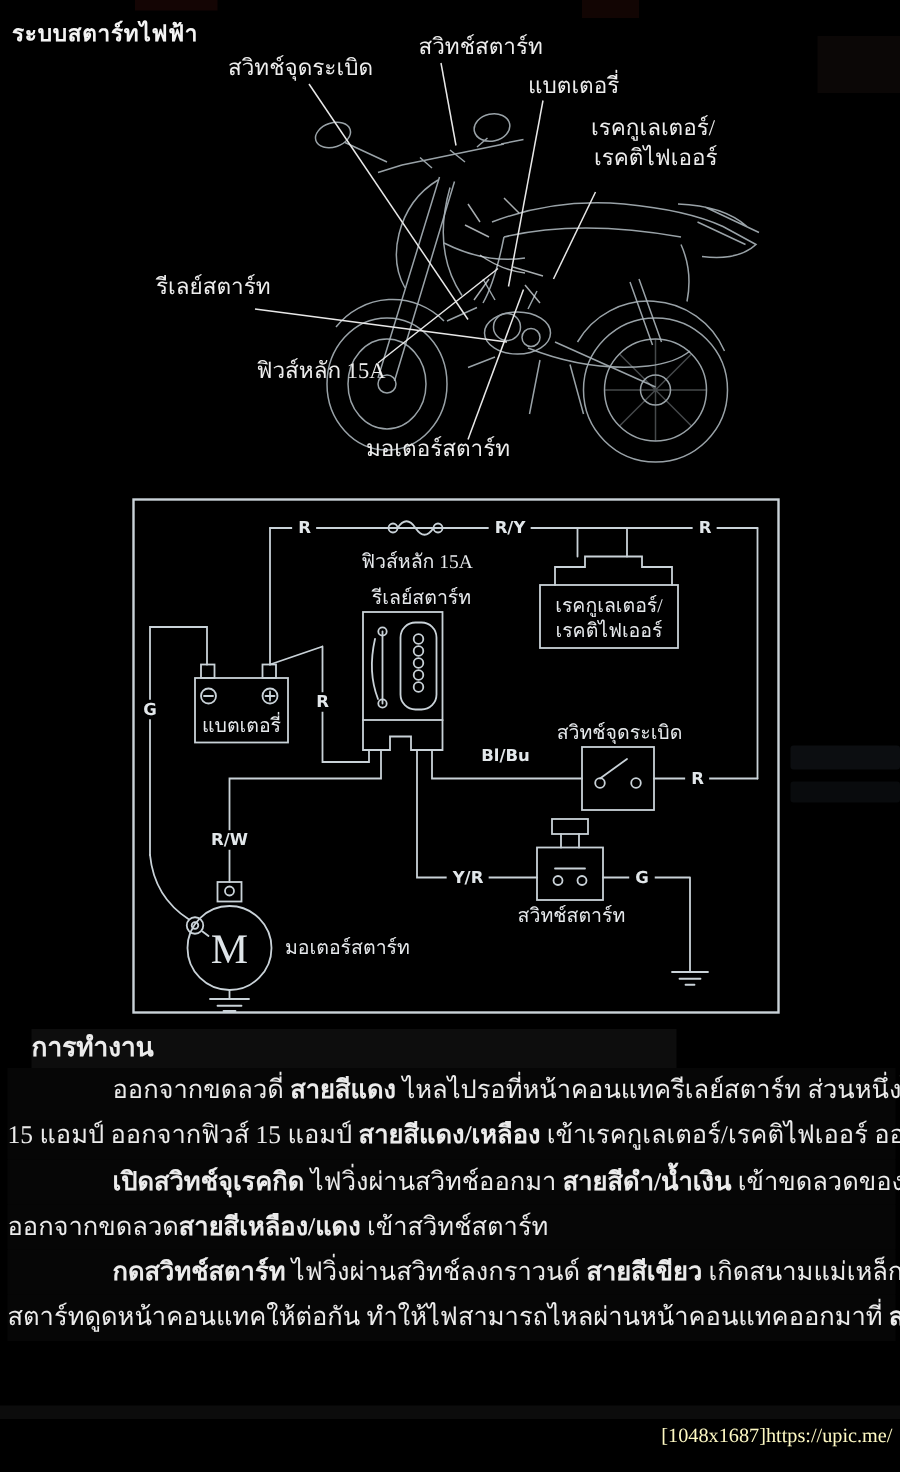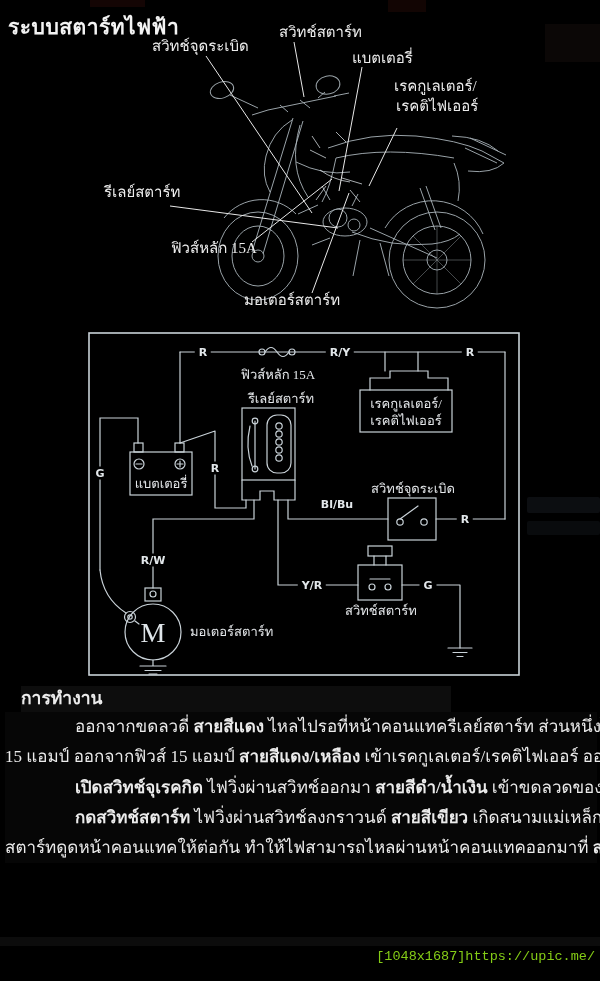--- a/index.html
+++ b/index.html
@@ -1,19 +1,19 @@
 <!DOCTYPE html>
 <html><head>
 <meta charset="utf-8">
 <style>
   html,body{margin:0;padding:0;background:#000;}
   .page{position:relative;width:600px;height:981px;background:#000;overflow:hidden;
         font-family:"Liberation Serif","DejaVu Serif",serif;color:#ebebeb;}
   .artifact{position:absolute;pointer-events:none;}
-  .title{position:absolute;left:8px;top:10px;font-size:21px;font-weight:bold;
+  .title{position:absolute;left:8px;top:10px;font-size:15px;font-weight:bold;
          color:#f3f3f3;margin:0;white-space:nowrap;letter-spacing:.5px;}
   
   .figure{position:absolute;left:0;top:0;width:600px;height:330px;}
   .figure svg{position:absolute;left:0;top:0;}
   .fig-label{position:absolute;font-size:15px;color:#ededed;white-space:nowrap;line-height:1.15;}
   
   .circuit{position:absolute;left:0;top:0;width:600px;height:700px;}
   .circuit svg{position:absolute;left:88px;top:332px;}
   .wire-label{position:absolute;transform:translate(-50%,-50%);background:#000;
               padding:0 4px;font-family:"DejaVu Sans","Liberation Sans",sans-serif;
@@ -22,22 +22,22 @@
               color:#e6e9ec;white-space:nowrap;line-height:1.1;}
   .comp-label.left-anchor{transform:translate(0,-50%);}
   
   .operation{position:absolute;left:5px;top:686px;width:592px;}
   .op-heading{font-size:17.5px;font-weight:bold;height:26px;line-height:24px;
               background:rgba(255,255,255,.05);width:430px;margin-left:16px;}
   .op-line{height:30.3px;line-height:30.3px;font-size:17px;white-space:nowrap;
            background:rgba(255,255,255,.025);}
   .op-line .bold{font-weight:bold;}
   .op-line.indent{padding-left:70px;}
-  .caption{position:absolute;right:5px;top:949px;font-family:Liberation Mono, monospace;
-           font-size:13.5px;color:#84cc16;letter-spacing:0;}
+  .caption{position:absolute;right:5px;top:949px;font-family:Liberation Serif, serif;
+           font-size:13.5px;color:#fef9c3;letter-spacing:0;}
   .st{stroke:#c9d2d8;stroke-width:1.2;fill:none;stroke-linecap:round;}
   .bike{stroke:#aab4ba;stroke-width:1;fill:none;opacity:.9;}
   .bike-hi{stroke:#dfe5e9;stroke-width:1;fill:none;opacity:.75;}
   .leader{stroke:#e8e8e8;stroke-width:1;fill:none;}
 </style>
 </head>
 <body>
 
 <div class="page">
 
@@ -221,18 +221,19 @@
     <span class="comp-label" style="left:413px;top:489px;">สวิทช์จุดระเบิด</span>
     <span class="comp-label" style="left:381px;top:611px;">สวิทช์สตาร์ท</span>
     <span class="comp-label left-anchor" style="left:190px;top:632px;">มอเตอร์สตาร์ท</span>
   </div>
 
   <div class="operation">
     <div class="op-heading">การทำงาน</div>
     <div class="op-line indent"><span>ออกจากขดลวดี่ </span><span class="bold">สายสีแดง</span><span> ไหลไปรอที่หน้าคอนแทครีเลย์สตาร์ท ส่วนหนึ่งไปที่ฟิวส์</span></div>
     <div class="op-line"><span>15 แอมป์  ออกจากฟิวส์ 15 แอมป์ </span><span class="bold">สายสีแดง/เหลือง</span><span> เข้าเรคกูเลเตอร์/เรคติไฟเออร์ ออกจาก</span></div>
     <div class="op-line indent"><span class="bold">เปิดสวิทช์จุเรคกิด</span><span> ไฟวิ่งผ่านสวิทช์ออกมา </span><span class="bold">สายสีดำ/น้ำเงิน</span><span> เข้าขดลวดของรีเลย์สตาร์ท</span></div>
+    <div class="op-line"><span>ออกจากขดลวด</span><span class="bold">สายสีเหลือง/แดง</span><span> เข้าสวิทช์สตาร์ท</span></div>
     <div class="op-line indent"><span class="bold">กดสวิทช์สตาร์ท</span><span> ไฟวิ่งผ่านสวิทช์ลงกราวนด์ </span><span class="bold">สายสีเขียว</span><span> เกิดสนามแม่เหล็กที่ขดลวดรีเลย์</span></div>
     <div class="op-line"><span>สตาร์ทดูดหน้าคอนแทคให้ต่อกัน ทำให้ไฟสามารถไหลผ่านหน้าคอนแทคออกมาที่ </span><span class="bold">สายสีแดง/ขาว</span></div>
   </div>
 
   <div class="caption">[1048x1687]https://upic.me/</div>
 </div>
 
 </body></html>

